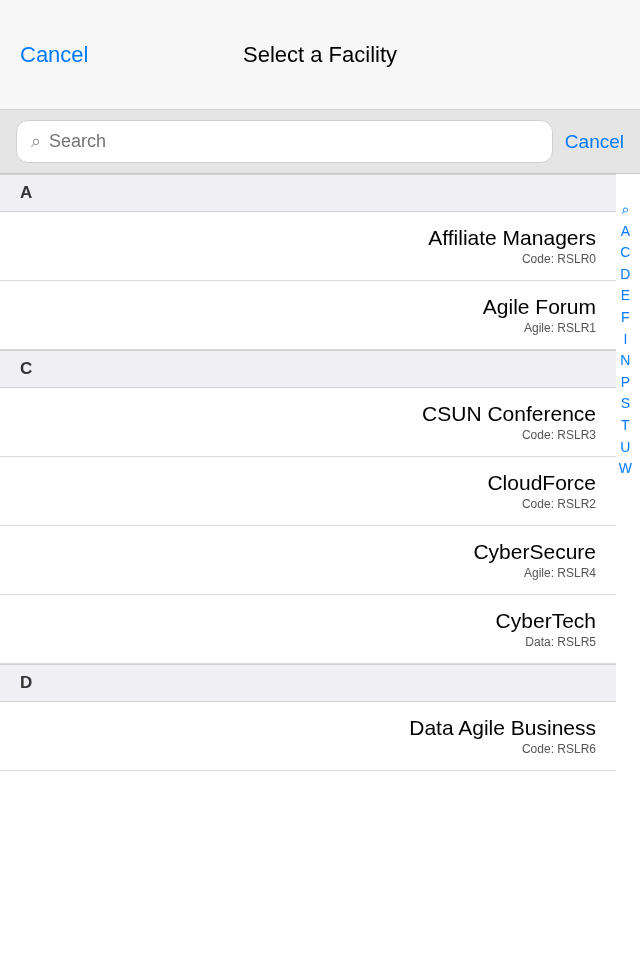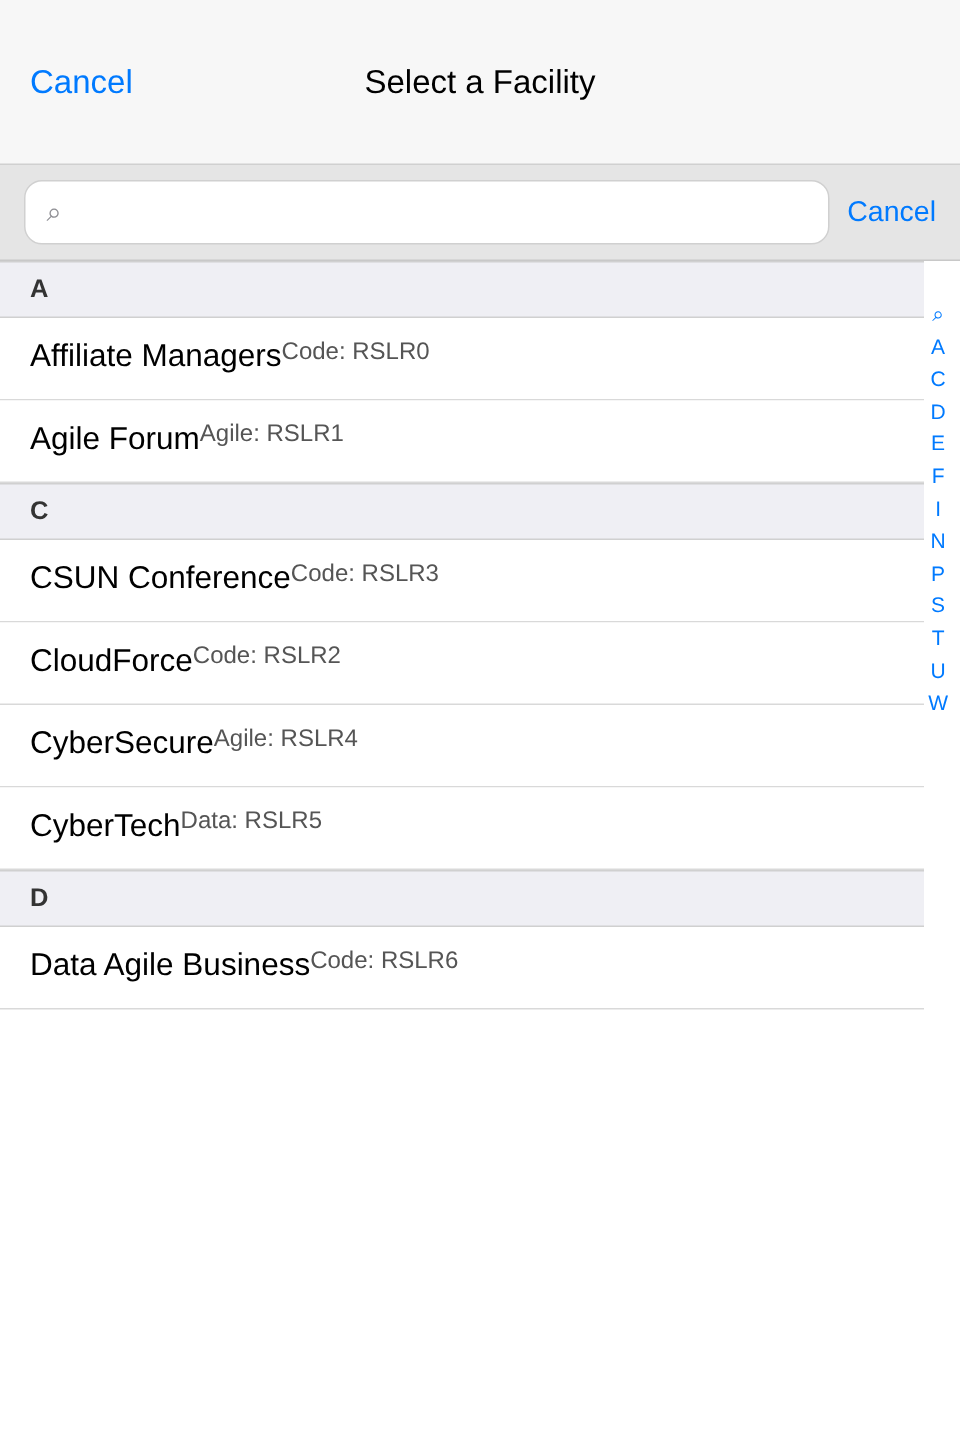--- a/index.html
+++ b/index.html
@@ -102,36 +102,37 @@
       font-size: 17px;
       font-weight: 600;
       color: #333;
       border-bottom: 1px solid #d0d0d0;
       border-top: 1px solid #d0d0d0;
     }
 
     
     .list-item {
       display: flex;
-      flex-direction: row;
+      flex-direction: column;
       padding: 14px 20px;
       border-bottom: 1px solid #d9d9d9;
       background: #fff;
       cursor: pointer;
+      align-items: flex-end;
     }
 
     .item-name {
       font-size: 21px;
       color: #000;
       font-weight: 400;
       margin-bottom: 2px;
     }
 
     .item-code {
-      font-size: 16px;
+      font-size: 12px;
       color: #555;
     }
 
     
     .alpha-index {
       position: fixed;
       right: 4px;
       top: 200px;
       display: flex;
       flex-direction: column;
@@ -158,20 +159,21 @@
 <body>
 
 <div class="header">
   <button class="header-cancel">Cancel</button>
   <span class="header-title">Select a Facility</span>
 </div>
 
 <div class="search-bar">
   <div class="search-input-wrapper">
     <span class="search-icon-wrap">⌕</span>
+    <input class="search-input" type="text" placeholder="Search" style="">
   </div>
   <button class="search-cancel-btn">Cancel</button>
 </div>
 
 <div class="content" id="list-content">
     <div class="section-header">A</div>
     <div class="list-item">
       <span class="item-name">Affiliate Managers</span>
       <span class="item-code">Code: RSLR0</span>
     </div>

